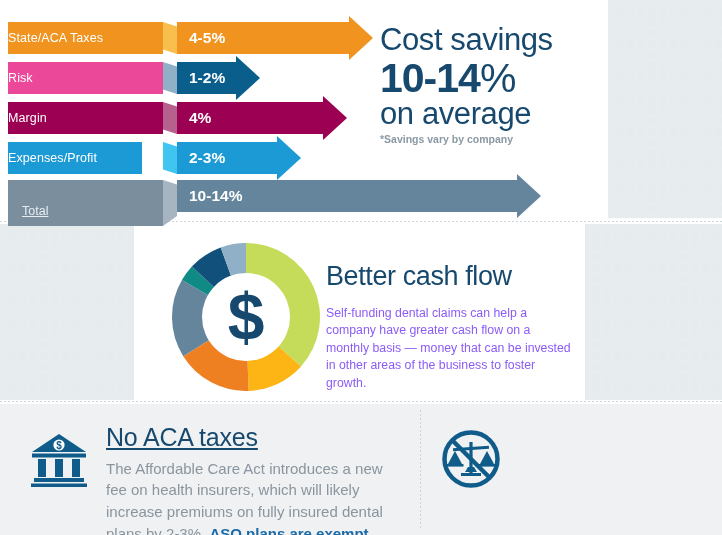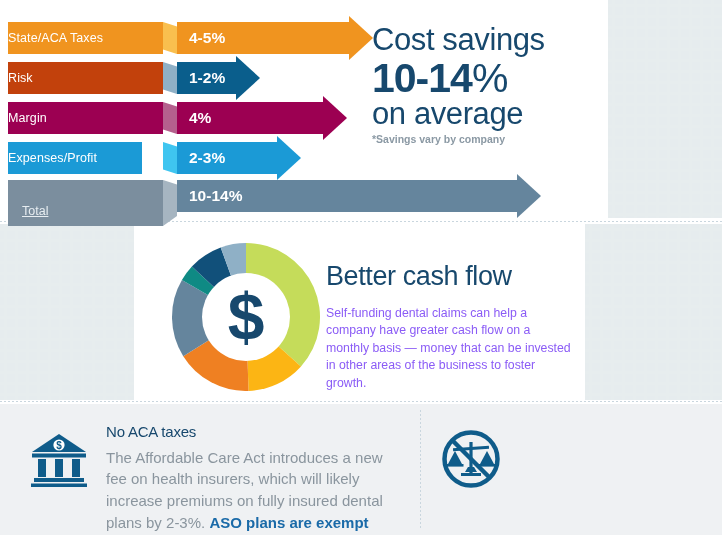--- a/index.html
+++ b/index.html
@@ -87,41 +87,41 @@
   .total-val{
     position:absolute;display:flex;align-items:center;color:#fff;
     font-weight:bold;font-size:15.5px;white-space:nowrap;
   }
   .total-label{
     position:absolute;display:flex;align-items:center;color:#e7edf1;
     font-size:12.5px;padding-left:14px;box-sizing:border-box;
   }
 
   
-  .headline{position:absolute;left:372px;top:24px;width:230px;}
+  .headline{position:absolute;left:380px;top:24px;width:230px;}
   .hl1{font-size:31px;color:#17486d;line-height:1.0;letter-spacing:-.4px;}
   .hl2{font-size:41px;color:#17486d;line-height:1.05;letter-spacing:-1px;margin-top:2px;}
   .hl2 b{font-weight:bold;}
   .hl2 span.pct{font-weight:normal;}
   .hl3{font-size:31px;color:#17486d;line-height:1.05;letter-spacing:-.4px;margin-top:-2px;}
   .hl-note{font-size:10.5px;color:#8b99a4;margin-top:2px;font-weight:bold;}
 
   
   .donut-wrap{position:absolute;left:172px;top:243px;width:148px;height:148px;}
 
   
   .cash{position:absolute;left:326px;top:262px;width:250px;}
   .cash-h{font-size:27px;color:#17486d;letter-spacing:-.4px;line-height:1.1;}
   .cash-p{font-size:12.3px;color:#8b5cf6;line-height:1.42;margin-top:13px;}
 
   
   .card{position:absolute;top:424px;}
   .card-icon{position:absolute;left:0;top:4px;width:62px;height:62px;}
   .card-text{position:absolute;left:78px;top:0;}
-  .card-h{font-size:15px;color:#17486d;letter-spacing:-.2px;line-height:1.1;}
+  .card-h{font-size:25px;color:#17486d;letter-spacing:-.2px;line-height:1.1;text-decoration:underline;}
   .card-p{font-size:15px;color:#8a959e;line-height:1.45;margin-top:6px;}
   .card-p b{color:#1a6aa8;font-weight:bold;}
   .card-left{left:28px;width:370px;}
   .card-right{left:440px;width:270px;}
   .card-right .card-text{left:76px;}
 </style>
 </head>
 <body>
 
 <div class="stage">
@@ -140,21 +140,21 @@
       <div class="bar-row" style="top: 0px;">
         <div class="bar-label" style="width: 155px; background: rgb(240, 148, 31);">State/ACA Taxes</div>
         <div class="bar-fold" style="left: 155px; background: rgb(249, 191, 78); clip-path: polygon(0px 0px, 100% 14%, 100% 100%, 0px 86%);"></div>
         <div class="arrow-wrap" style="left: 169px;">
           <div class="arrow-body" style="width: 172px; background: rgb(240, 148, 31);"></div>
           <div class="arrow-head" style="left: 172px; border-left: 24px solid rgb(240, 148, 31);"></div>
           <div class="arrow-val">4-5%</div>
         </div>
       </div>
       <div class="bar-row" style="top: 40px;">
-        <div class="bar-label" style="width: 155px; background: #c2410c;">Risk</div>
+        <div class="bar-label" style="width: 155px; background: #ec4899;">Risk</div>
         <div class="bar-fold" style="left: 155px; background: rgb(143, 176, 198); clip-path: polygon(0px 0px, 100% 14%, 100% 100%, 0px 86%);"></div>
         <div class="arrow-wrap" style="left: 169px;">
           <div class="arrow-body" style="width: 59px; background: rgb(10, 94, 140);"></div>
           <div class="arrow-head" style="left: 59px; border-left: 24px solid rgb(10, 94, 140);"></div>
           <div class="arrow-val">1-2%</div>
         </div>
       </div>
       <div class="bar-row" style="top: 80px;">
         <div class="bar-label" style="width: 155px; background: rgb(156, 0, 82);">Margin</div>
         <div class="bar-fold" style="left: 155px; background: rgb(181, 96, 141); clip-path: polygon(0px 0px, 100% 14%, 100% 100%, 0px 86%);"></div>

